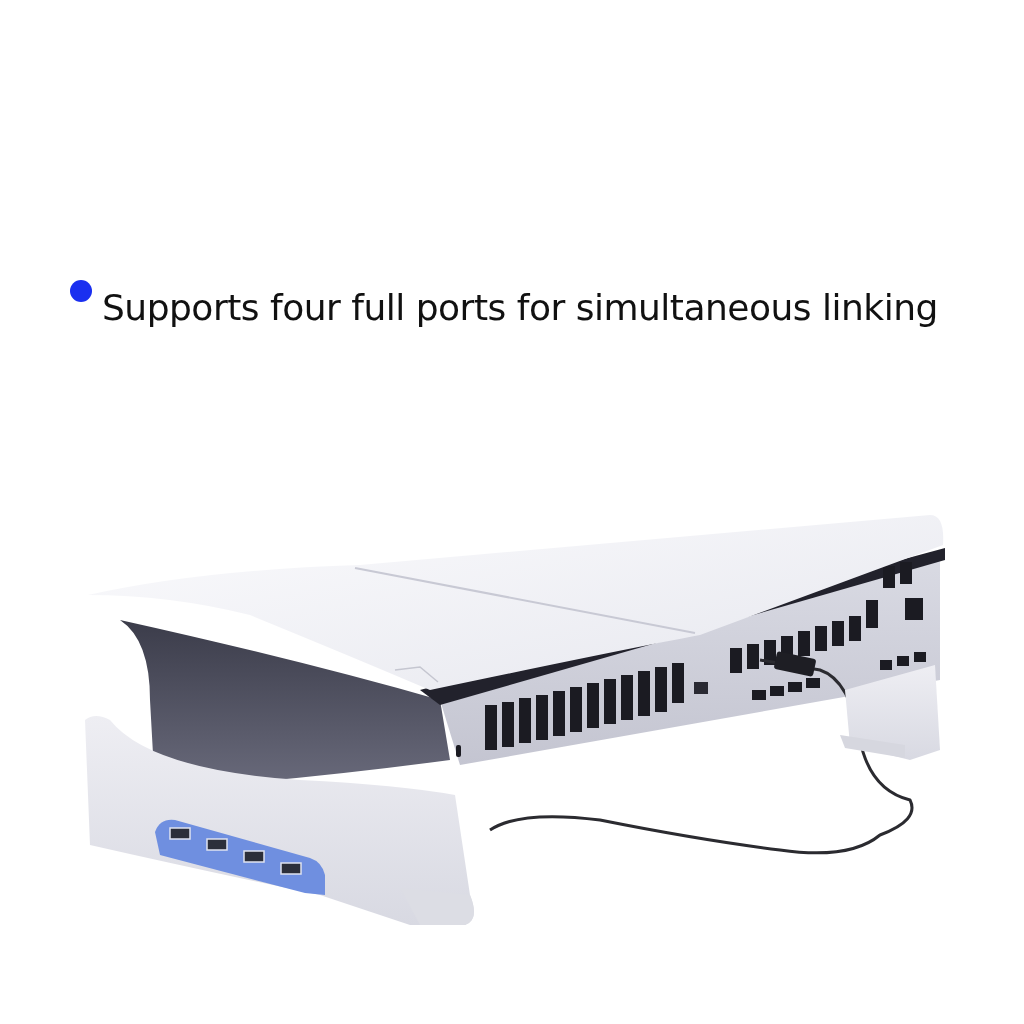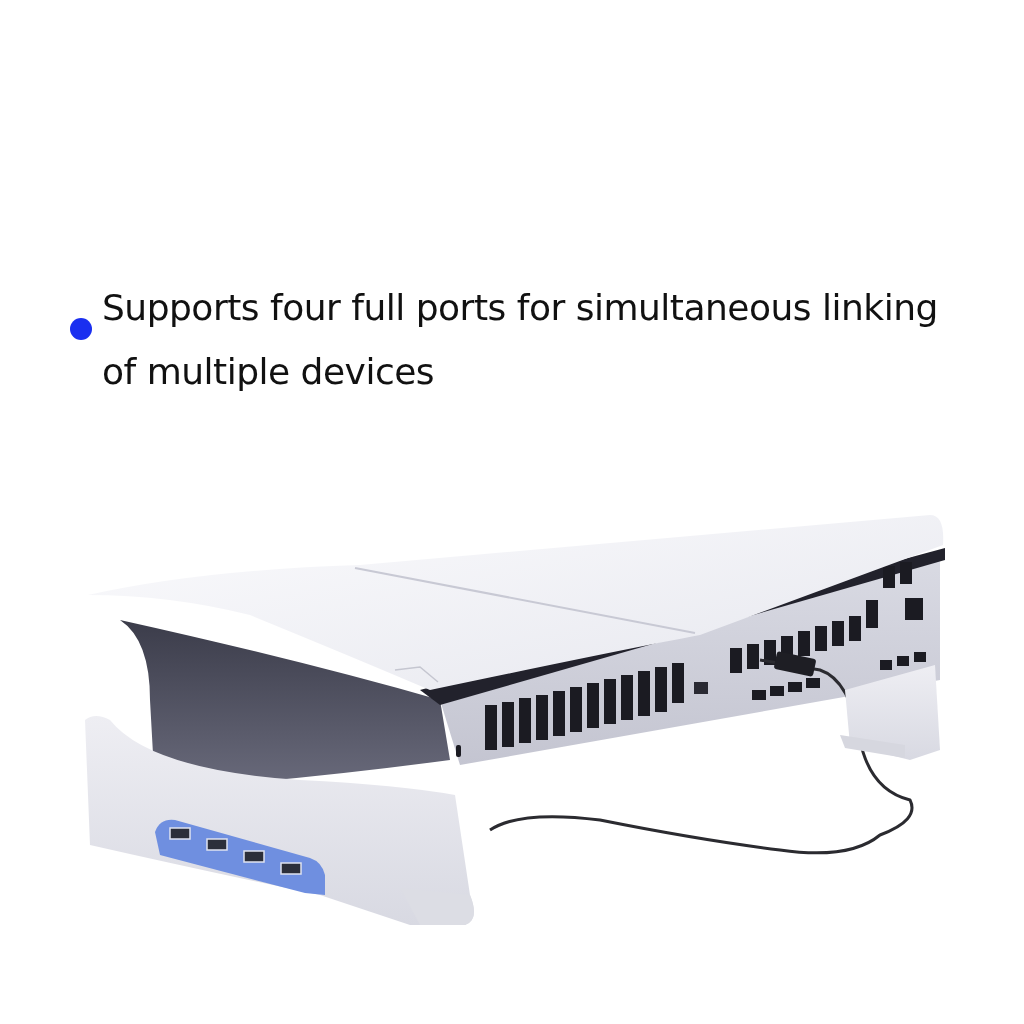--- a/index.html
+++ b/index.html
@@ -1,32 +1,31 @@
 <!DOCTYPE html>
 <html><head>
   <meta charset="utf-8">
   <style>
     html, body { margin: 0; padding: 0; background: #ffffff; }
     body { width: 1024px; height: 1024px; position: relative; overflow: hidden; font-family: "DejaVu Sans", "Liberation Sans", sans-serif; }
     .caption { position: absolute; left: 70px; top: 276px; width: 950px; }
-    .bullet-line { display: flex; align-items: flex-end; }
+    .bullet-line { display: flex; align-items: flex-start; }
     .bullet { width: 22px; height: 22px; border-radius: 50%; background: #1a2ff0; margin-right: 10px; flex: 0 0 auto; margin-top: 4px; }
     .caption-text { font-size: 36px; line-height: 64px; color: #111111; letter-spacing: -0.5px; }
     .line2 { padding-left: 32px; }
     .product { position: absolute; left: 0; top: 480px; width: 1024px; height: 500px; }
   </style>
 </head>
 <body>
 
 <div class="caption">
   <div class="bullet-line">
     <span class="bullet"></span>
     <span class="caption-text">Supports four full ports for simultaneous linking</span>
   </div>
-  <div class="caption-text line2">of multiple devices</div>
 </div>
 
 <div class="product">
   <svg width="1024" height="500" viewBox="0 480 1024 500" xmlns="http://www.w3.org/2000/svg">
     <defs>
       <linearGradient id="cover" x1="0" y1="0" x2="1" y2="1">
         <stop offset="0" stop-color="#fbfbfd"></stop>
         <stop offset="1" stop-color="#e6e7ee"></stop>
       </linearGradient>
       <linearGradient id="body" x1="0" y1="0" x2="0" y2="1">

